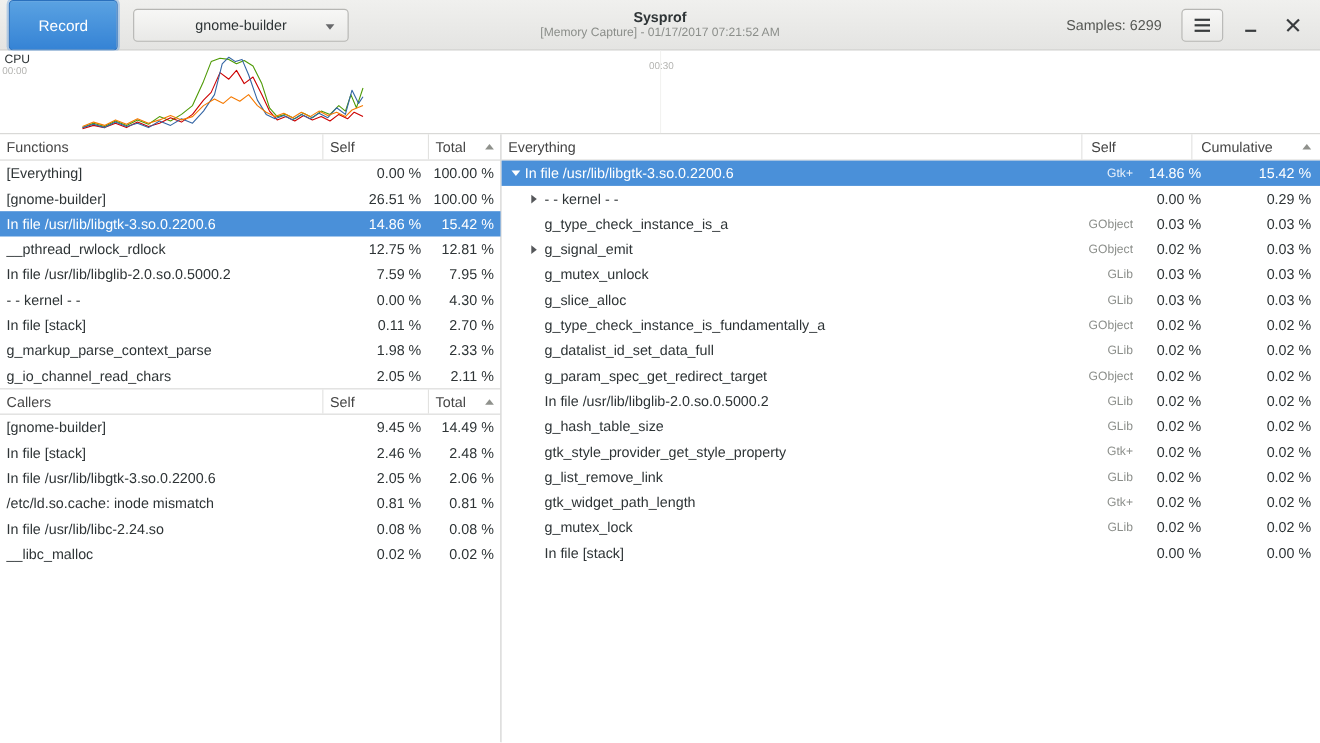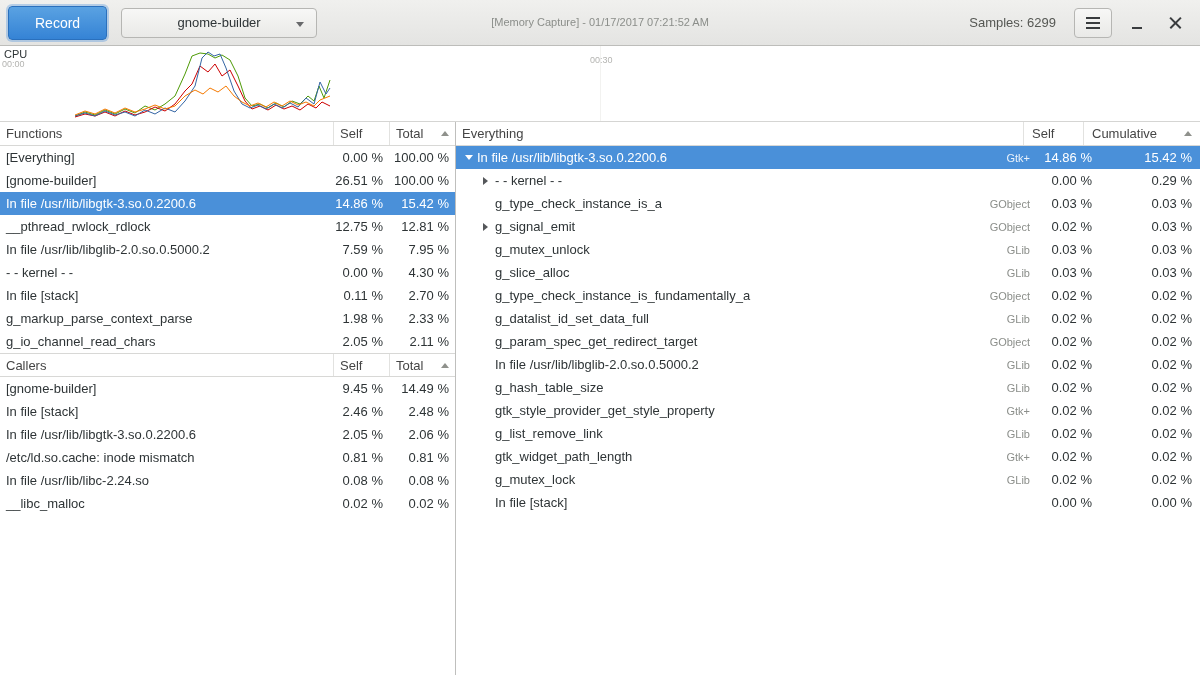--- a/index.html
+++ b/index.html
@@ -3,21 +3,21 @@
 <meta charset="utf-8">
 <style>
   * { box-sizing: border-box; margin: 0; padding: 0; }
   html,body { width:1200px; height:675px; overflow:hidden; }
   body { font-family:"Liberation Sans", sans-serif; font-size:13px; color:#2e3436; background:#fff; }
   .app { width:1200px; height:675px; display:flex; flex-direction:column; }
 
   
   .headerbar { height:46px; flex:none; display:flex; align-items:center; padding:0 12px 0 8px;
     background:linear-gradient(180deg,#f0f0ee 0%, #e4e4e2 100%); border-bottom:1px solid #bdbdba; position:relative; }
-  .record-btn { height:34px; padding:0 26px; border:1px solid #2a70bd; border-radius:4px; cursor:pointer;
+  .record-btn { height:46px; padding:0 26px; border:1px solid #2a70bd; border-radius:4px; cursor:pointer;
     background:linear-gradient(180deg,#5aa2e2,#3583d5); color:#fff; font-size:14px; font-family:inherit;
     box-shadow:0 0 0 2px rgba(74,144,217,0.35); }
   .process-select { height:30px; min-width:196px; margin-left:14px; position:relative; cursor:pointer;
     border:1px solid #b6b6b3; border-radius:4px; background:linear-gradient(180deg,#f7f7f6,#e9e9e7);
     display:flex; align-items:center; justify-content:center; font-size:13px; font-family:inherit; color:#2e3436; }
   .caret { position:absolute; right:12px; top:13px; width:0; height:0;
     border-left:4px solid transparent; border-right:4px solid transparent; border-top:5px solid #68696b; }
   .titlebox { position:absolute; left:50%; top:50%; transform:translate(-50%,-50%); text-align:center; line-height:1.25; }
   .title { font-weight:bold; font-size:13px; color:#2e3436; }
   .subtitle { font-size:11px; color:#8b8e8a; }
@@ -44,21 +44,21 @@
   .tick30 { left:590px; top:9px; }
   .midline { position:absolute; left:600px; top:0; bottom:0; width:1px; background:#f2f2f0; }
 
   
   .main { flex:1; display:flex; min-height:0; }
   .left-pane { width:456px; flex:none; border-right:1px solid #bfbfbd; display:flex; flex-direction:column; background:#fff; }
   .right-pane { flex:1; display:flex; flex-direction:column; background:#fff; }
 
   .thead { height:24px; flex:none; display:flex; align-items:stretch; border-bottom:1px solid #d8d8d6; color:#454545; }
   .hc { display:flex; align-items:center; padding:0 6px; }
-  .hc + .hc { border-left:1px solid #e2e2e0; }
+  .hc + .hc { border-left:1px solid #e2e2e0;margin-left:40px; }
   .hc.name { flex:1; min-width:0; }
   .hc.self  { width:56px; flex:none; }
   .hc.total { width:66px; flex:none; }
   .hc.dself { width:60px; flex:none; padding:0 8px; }
   .hc.dcum  { width:117px; flex:none; padding:0 8px; }
   .sort-up { margin-left:auto; width:0; height:0;
     border-left:4px solid transparent; border-right:4px solid transparent; border-bottom:5px solid #8f918c; }
 
   .tbody { flex:none; }
   .trow { height:23px; display:flex; align-items:center; cursor:default; }
@@ -93,20 +93,21 @@
 
 <div class="app">
 
   <div class="headerbar">
     <button class="record-btn">Record</button>
     <button class="process-select">
       <span>gnome-builder</span>
       <span class="caret"></span>
     </button>
     <div class="titlebox">
+      <div class="title">Sysprof</div>
       <div class="subtitle">[Memory Capture] - 01/17/2017 07:21:52 AM</div>
     </div>
     <div class="right-cluster">
       <span class="samples">Samples: 6299</span>
       <button class="menu-btn">
         <span class="hamburger">
             <i></i>
             <i></i>
             <i></i>
           </span>

